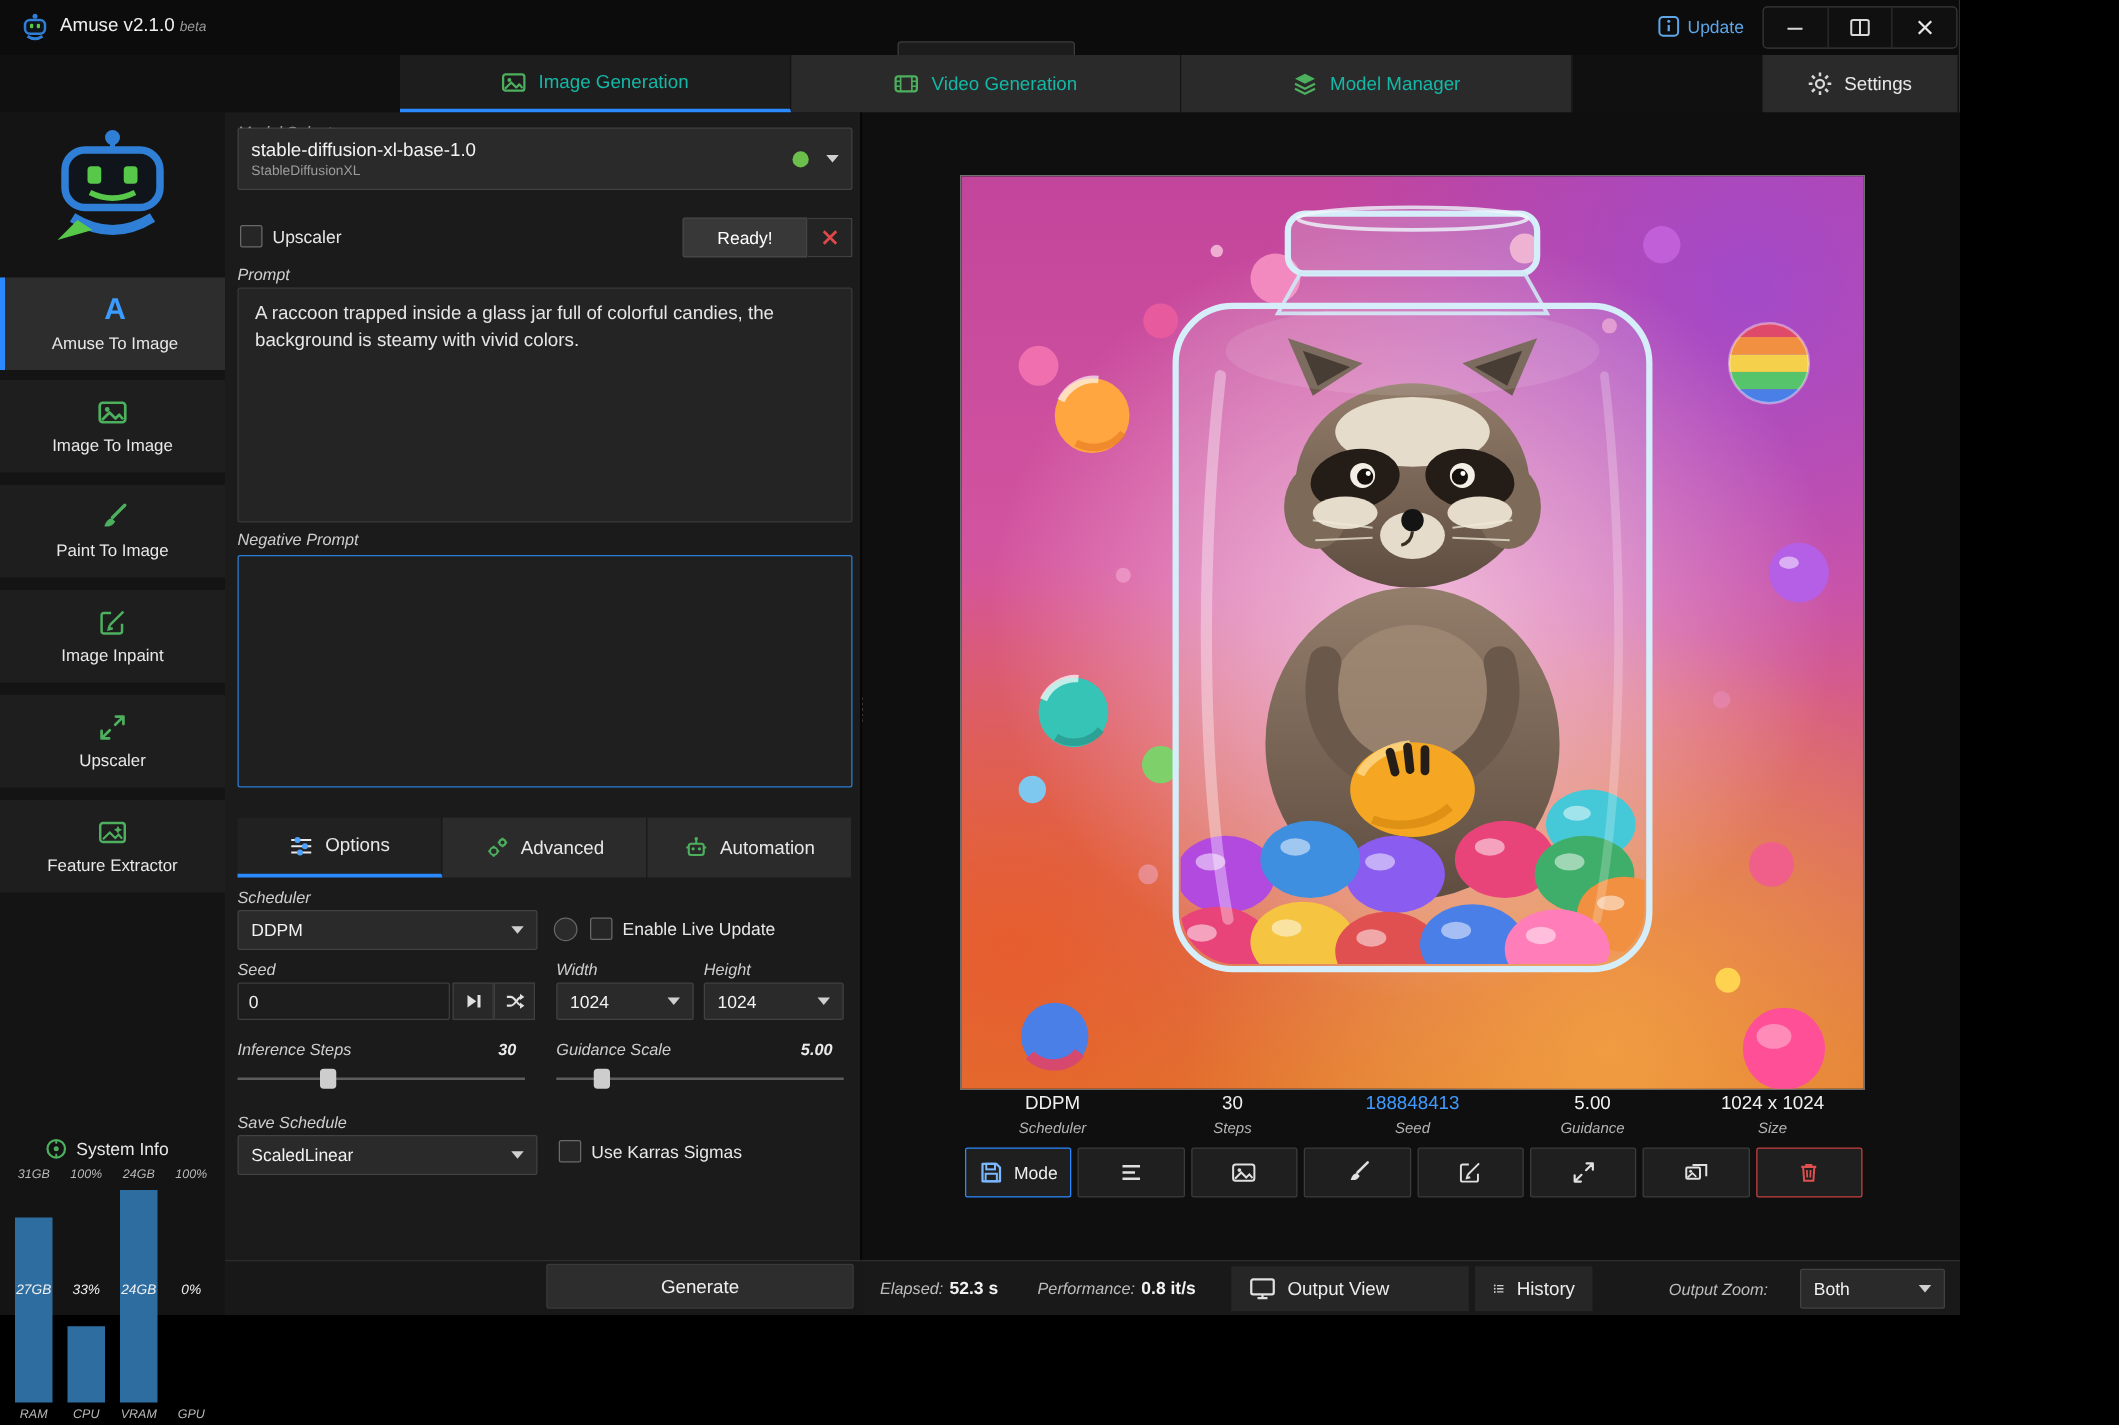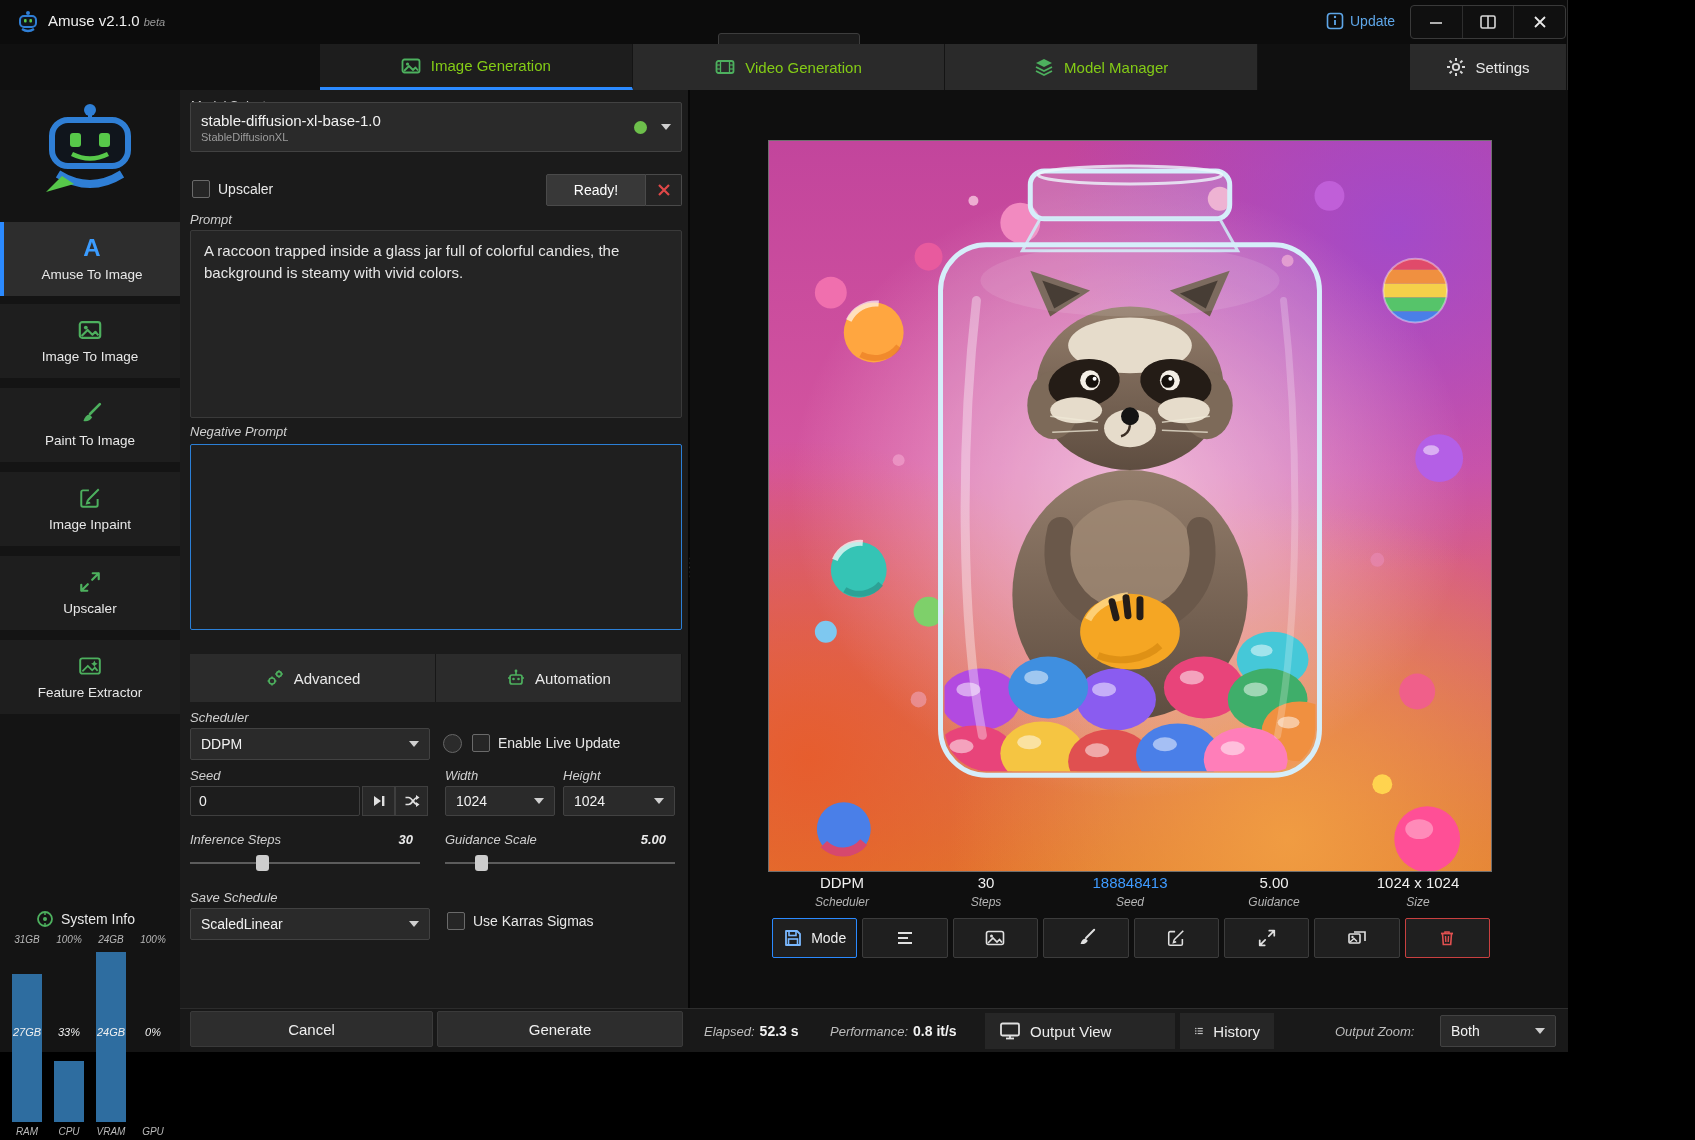--- a/index.html
+++ b/index.html
@@ -20,21 +20,21 @@
             color:#5ea6e8; font-size:14px; cursor:default; }
   .winbtns { position:absolute; left:1410px; top:5px; width:156px; height:34px; border:1px solid #3a3a3a;
              border-radius:4px; display:flex; background:#101010; }
   .winbtn { flex:1; display:flex; align-items:center; justify-content:center; border-right:1px solid #2e2e2e; }
   .winbtn:last-child { border-right:none; }
 
   
   .tabbar { position:absolute; left:0; top:44px; width:100%; height:46px; background:#101010; }
   .tabs { position:absolute; left:320px; top:0; width:938px; height:46px; display:flex; }
   .tab { flex:1; display:flex; align-items:center; justify-content:center; gap:10px; font-size:15px;
-         background:#2a2a2a; border-right:1px solid #141414; color:#84cc16; }
+         background:#2a2a2a; border-right:1px solid #141414; color:#14b8a6; }
   .tab.active { background:#1d1d1d; border-bottom:3px solid #2b8aff; }
   .settings-btn { position:absolute; left:1410px; top:0; width:156px; height:46px; background:#2a2a2a;
                   display:flex; align-items:center; justify-content:center; gap:9px; font-size:15px; }
 
   
   .sidebar { position:absolute; left:0; top:90px; width:180px; height:962px; background:#141414; }
   .logo-text { position:absolute; left:0; top:158px; width:180px; text-align:center; font-size:31px; font-weight:bold;
                font-style:italic; color:#2f7fd6; letter-spacing:1px; }
   .navitem { position:absolute; left:0; width:180px; height:74px; background:#1e1e1e; display:flex; flex-direction:column;
              align-items:center; justify-content:center; gap:7px; font-size:13.5px; color:#e8e8e8; }
@@ -315,20 +315,35 @@
           </svg>
     </div>
 
     <div class="lbl" style="left:10px;top:122px">Prompt</div>
     <textarea class="textarea" style="left: 10px; top: 140px; width: 492px; height: 188px;">A raccoon trapped inside a glass jar full of colorful candies, the background is steamy with vivid colors.</textarea>
 
     <div class="lbl" style="left:10px;top:334px">Negative Prompt</div>
     <textarea class="textarea" style="left: 10px; top: 354px; width: 492px; height: 186px; border-color: rgb(43, 127, 214); background: rgb(31, 31, 31);"></textarea>
 
     <div class="subtabs">
+      <div class="subtab active">
+        <svg width="20" height="20" viewBox="0 0 20 20">
+              <g stroke="#e8e8e8" stroke-width="1.7">
+                <line x1="2" y1="5" x2="18" y2="5"></line>
+                <line x1="2" y1="10" x2="18" y2="10"></line>
+                <line x1="2" y1="15" x2="18" y2="15"></line>
+              </g>
+              <g fill="#4da3ff">
+                <circle cx="7" cy="5" r="2.4"></circle>
+                <circle cx="13" cy="10" r="2.4"></circle>
+                <circle cx="9" cy="15" r="2.4"></circle>
+              </g>
+            </svg>
+        <span>Options</span>
+      </div>
       <div class="subtab">
         <svg width="20" height="20" viewBox="0 0 20 20">
               <g stroke="#4db05e" stroke-width="1.6" fill="none">
                 <circle cx="7" cy="13" r="3"></circle>
                 <circle cx="14" cy="6" r="2.4"></circle>
               </g>
               <g stroke="#4db05e" stroke-width="1.6">
                 <line x1="7" y1="8.6" x2="7" y2="10"></line>
                 <line x1="7" y1="16" x2="7" y2="17.4"></line>
                 <line x1="2.6" y1="13" x2="4" y2="13"></line>
@@ -407,23 +422,20 @@
     <div class="lbl" style="left:10px;top:800px">Save Schedule</div>
     <div class="select" style="left:10px;top:818px;width:240px;height:32px">
       <span>ScaledLinear</span>
           <div class="chev"></div>
     </div>
     <div class="checkbox" style="left:267px;top:822px"></div>
     <div class="abs" style="left:293px;top:823px;font-size:14px">Use Karras Sigmas</div>
   </div>
 
   <div class="form-bottom">
-    <div class="bigbtn" style="left:10px;top:2px;width:243px">
-          <span>Cancel</span>
-        </div>
     <div class="bigbtn" style="left:257px;top:2px;width:246px">
           <span>Generate</span>
         </div>
   </div>
 
   <div class="splitter"></div>
   <div class="grip">⋮⋮<br>⋮⋮</div>
 
   <div class="outpanel">
     <div class="imgframe">

